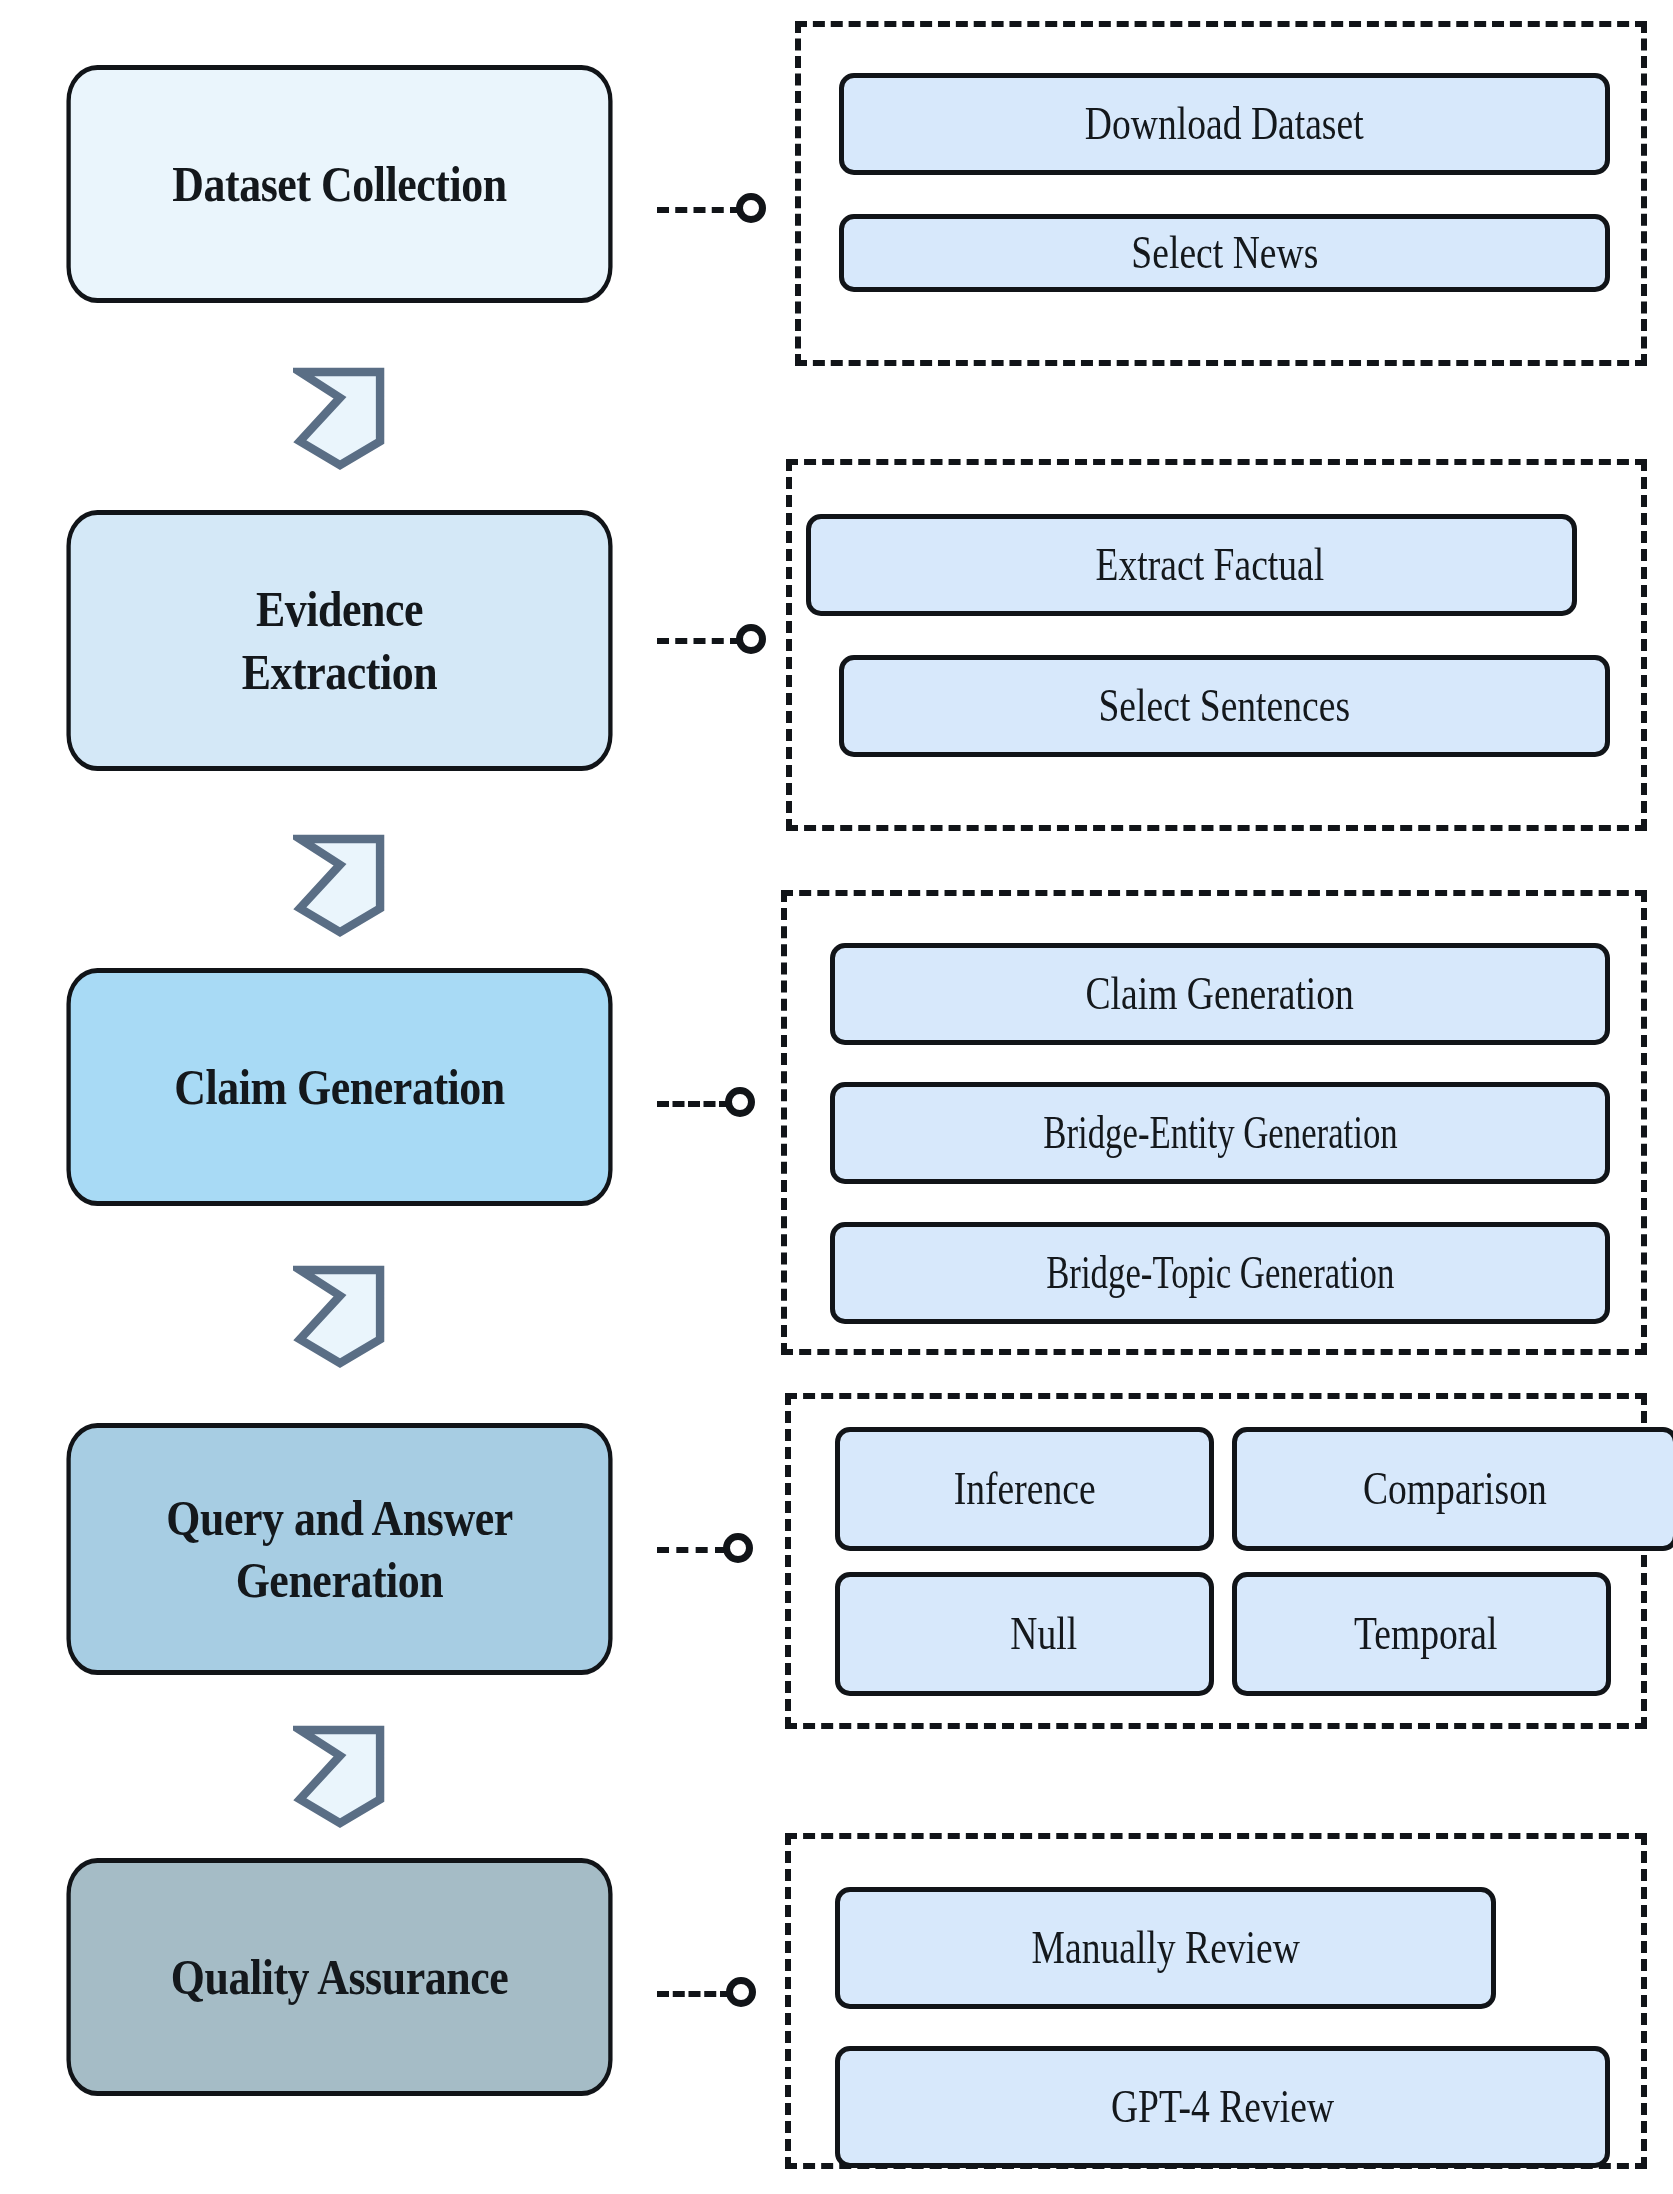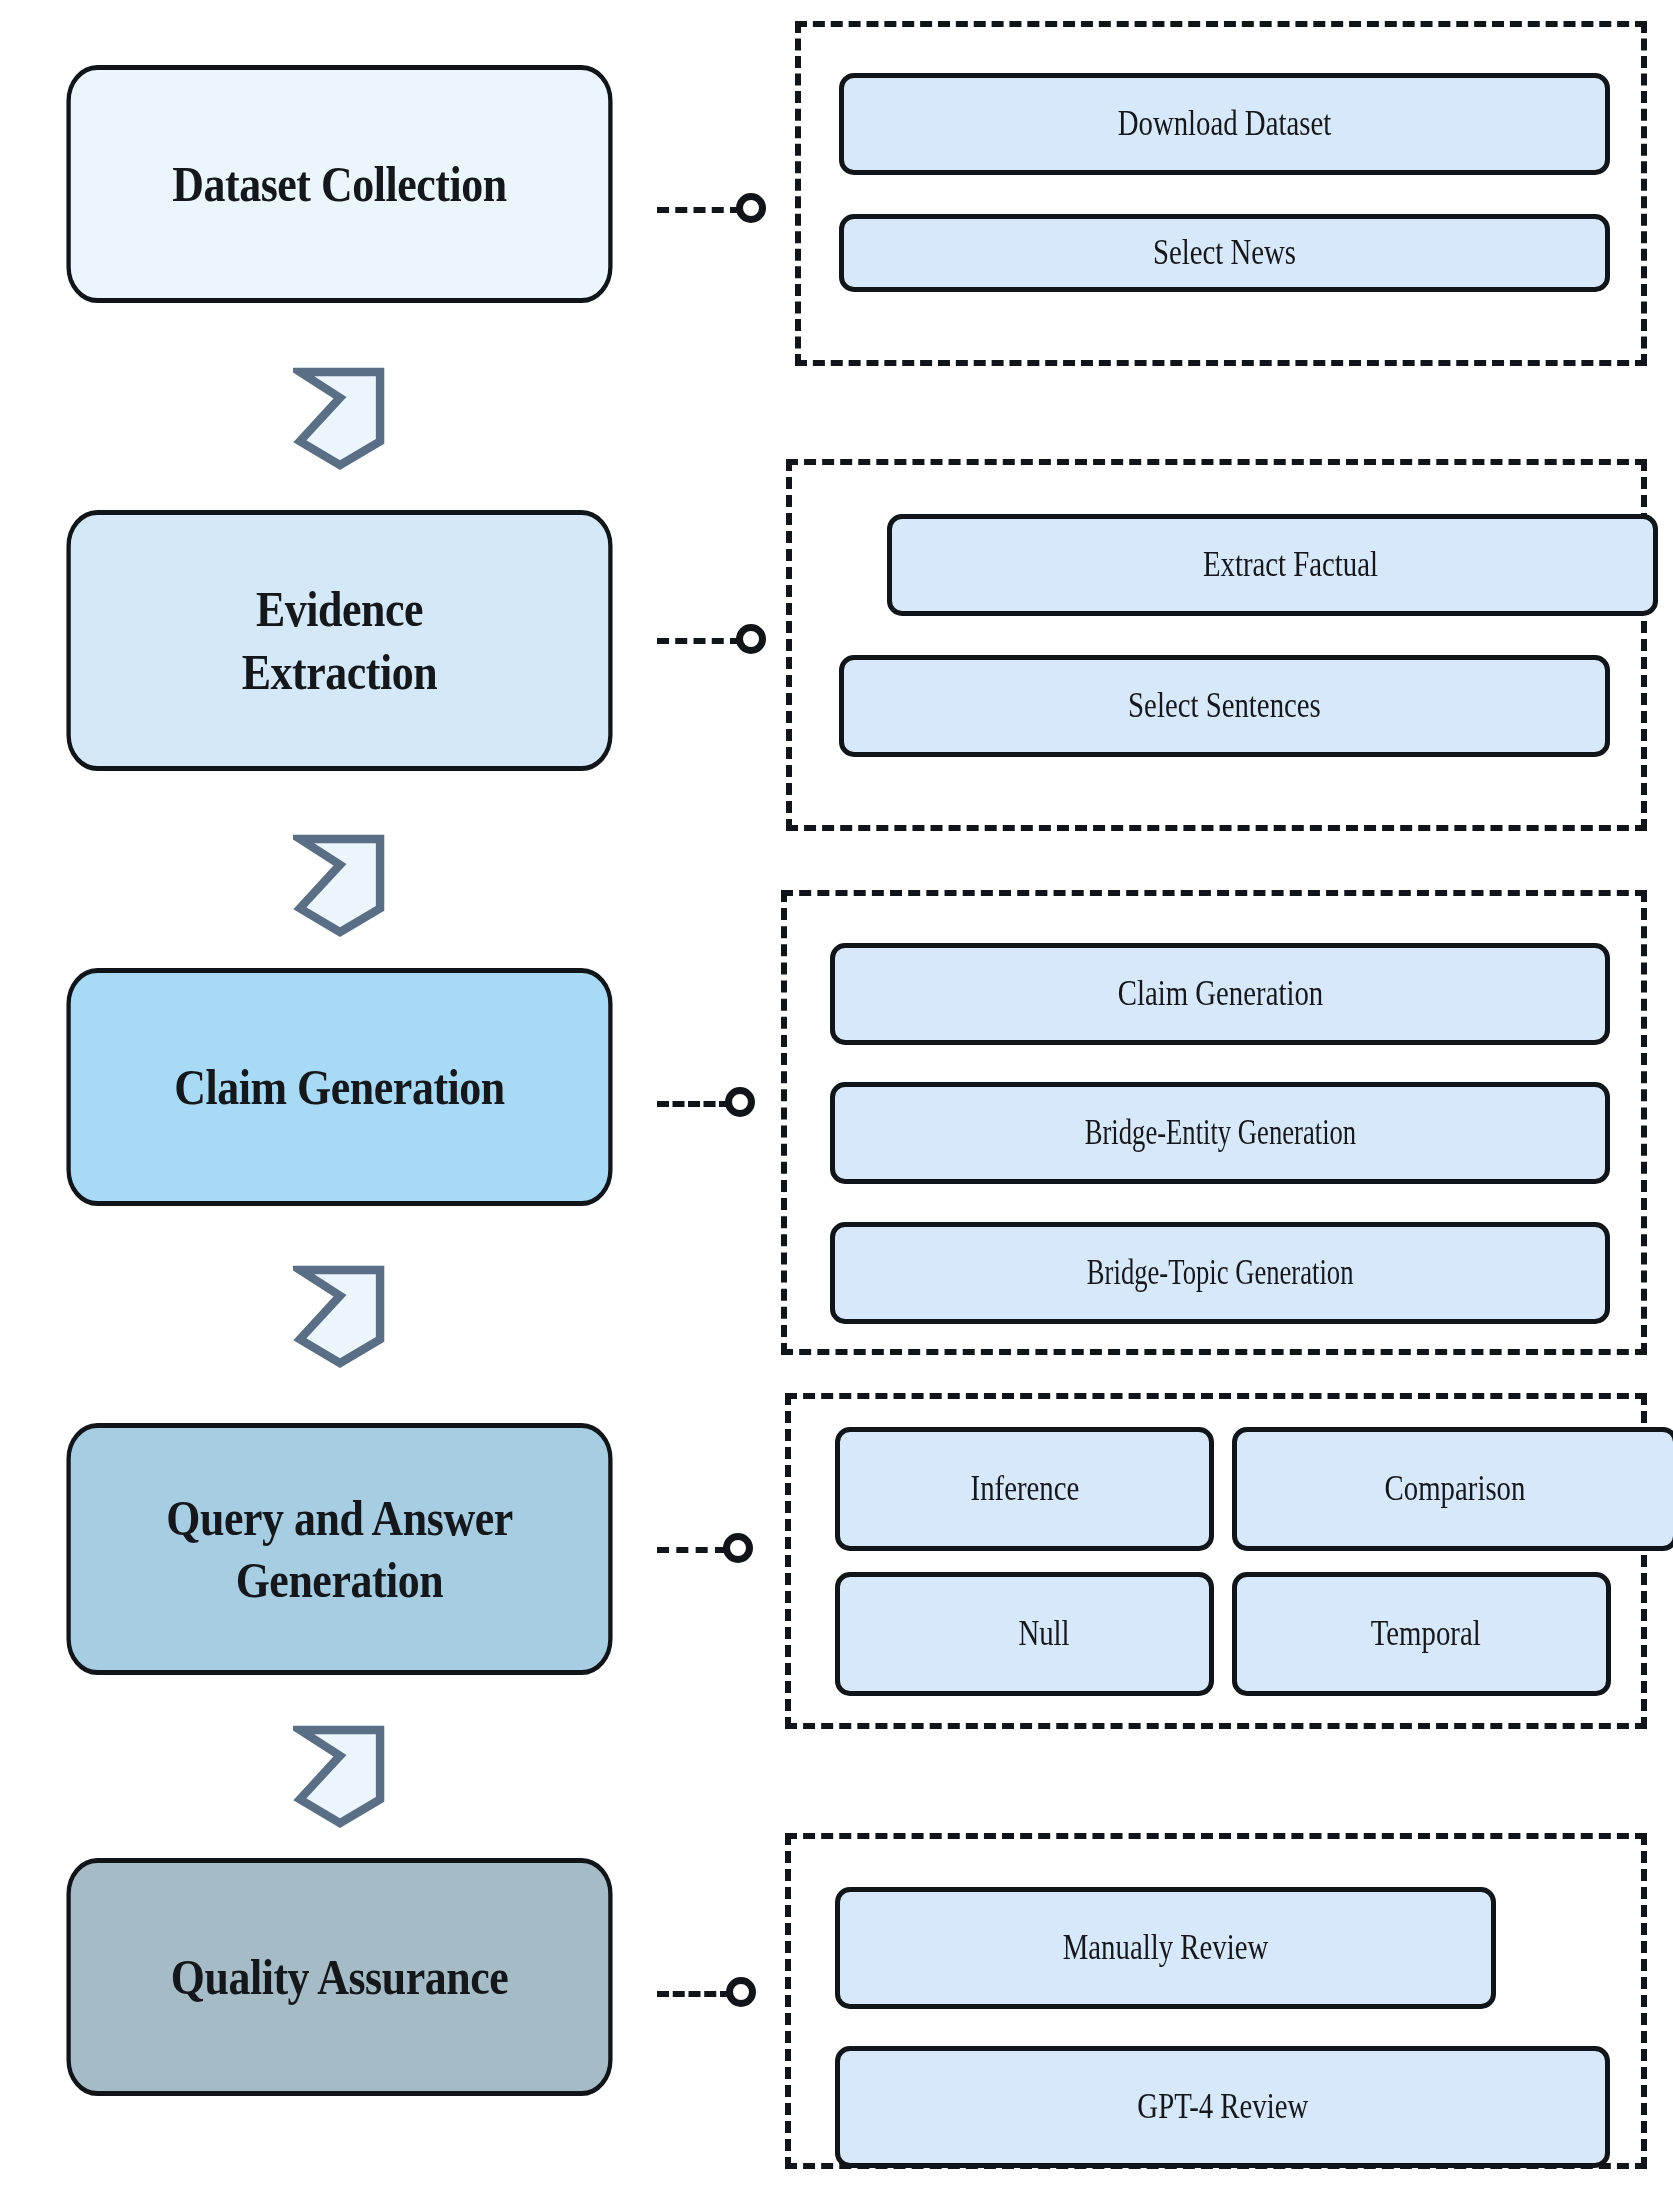--- a/index.html
+++ b/index.html
@@ -46,21 +46,21 @@
   
   .sub-box{
     position:absolute;
     background:#d7e8fb;
     border:5.4px solid #111418;
     border-radius:15px;
     box-sizing:border-box;
     display:flex;align-items:center;justify-content:center;
     color:#14181c;
     font-weight:normal;
-    font-size:36px;
+    font-size:47px;
     line-height:1.05;
     text-align:center;
     white-space:nowrap;
   }
   .sub-box .lbl{display:inline-block;transform:scaleX(0.80);transform-origin:center center;}
   .sub-box.tight .lbl{transform:scaleX(0.74);}
 </style>
 </head>
 <body>
 
@@ -90,21 +90,21 @@
 
   <div class="stage-box" style="left:22px;top:510px;width:635px;height:261px;background:#d4e8f7;">
     <span class="lbl"><span>Evidence</span><br><span>Extraction</span></span>
   </div>
 
   <div class="leader" style="left:657px;top:638px;width:85px;"></div>
   <div class="odot" style="left:736px;top:624px;width:30px;height:30px;"></div>
 
   <div class="group" style="left:786px;top:459px;width:861px;height:372px;"></div>
 
-  <div class="sub-box" style="left:887px;top:514px;width:771px;height:102px;padding-left:36px;">
+  <div class="sub-box" style="left:806px;top:514px;width:771px;height:102px;padding-left:36px;">
     <span class="lbl">Extract Factual</span>
   </div>
   <div class="sub-box" style="left:839px;top:655px;width:771px;height:102px;">
     <span class="lbl">Select Sentences</span>
   </div>
 
   <div class="chevron" style="left:293px;top:834px;width:94px;height:103px;">
     <svg width="94" height="103" viewBox="0 0 190 208">
       <polygon points="14,10 176,10 176,150 95,198 14,150 95,62" fill="#eaf5fc" stroke="#5a6e85" stroke-width="17" stroke-linejoin="miter"></polygon>
     </svg>

